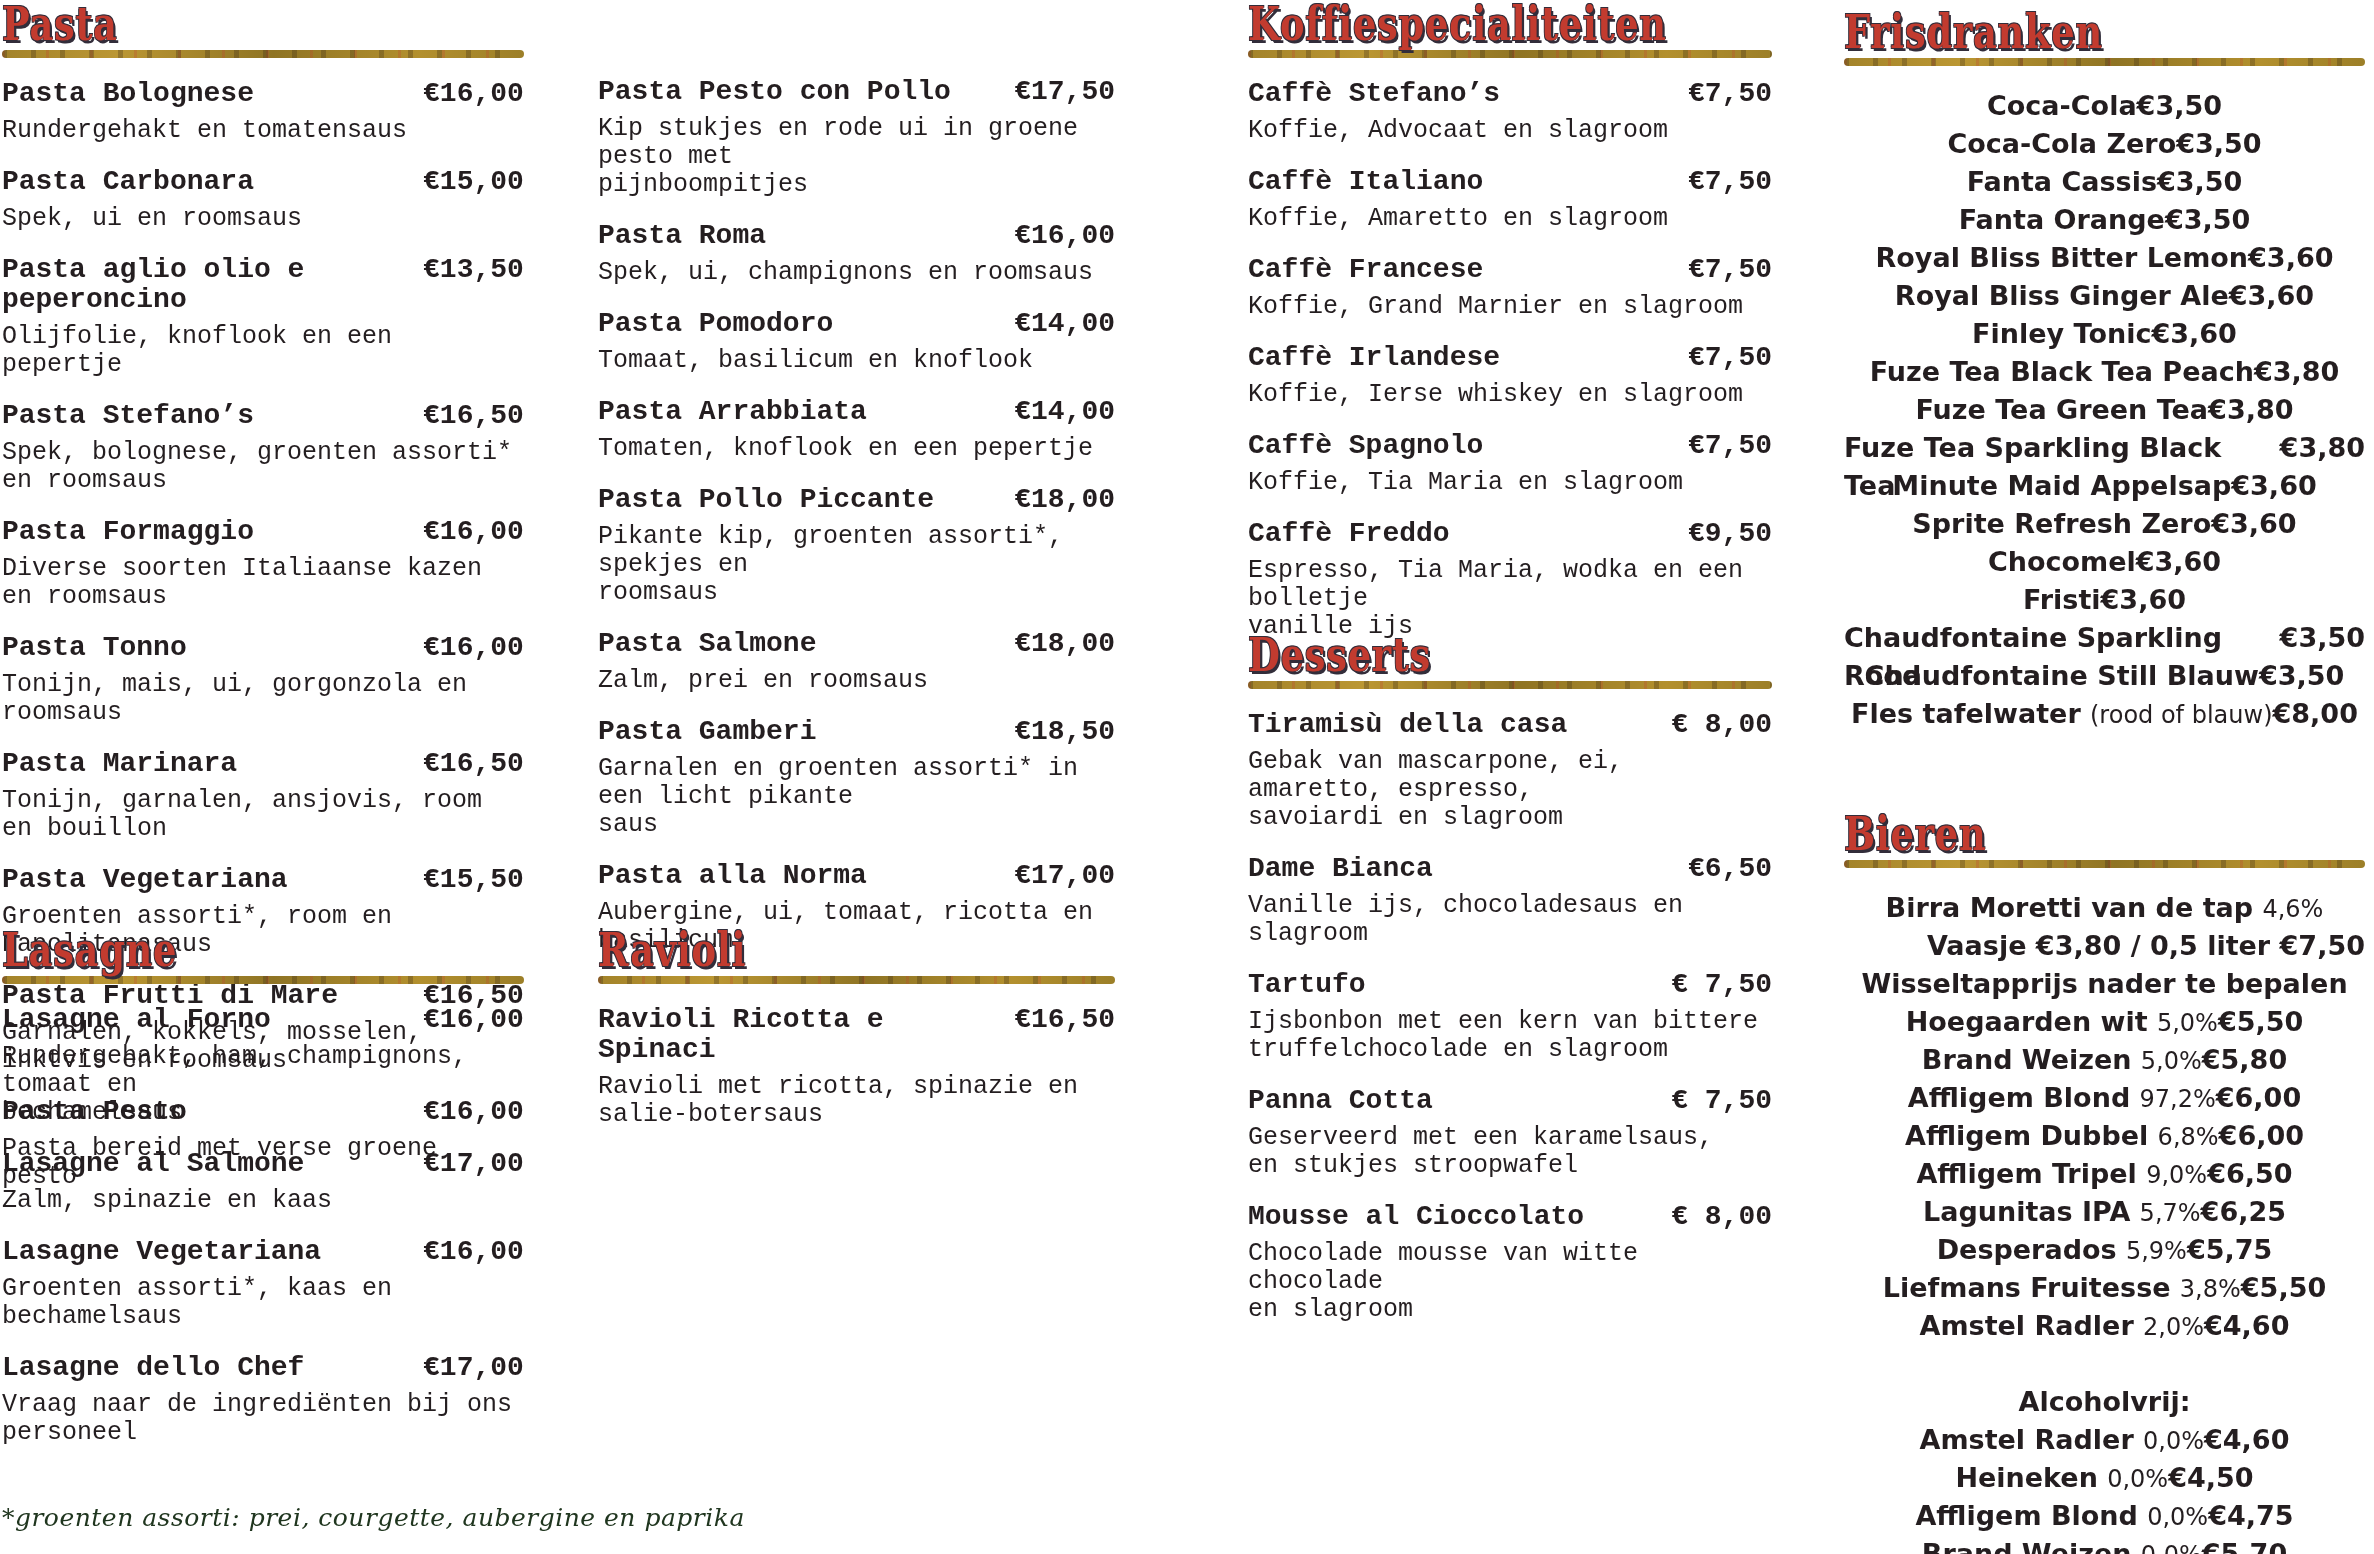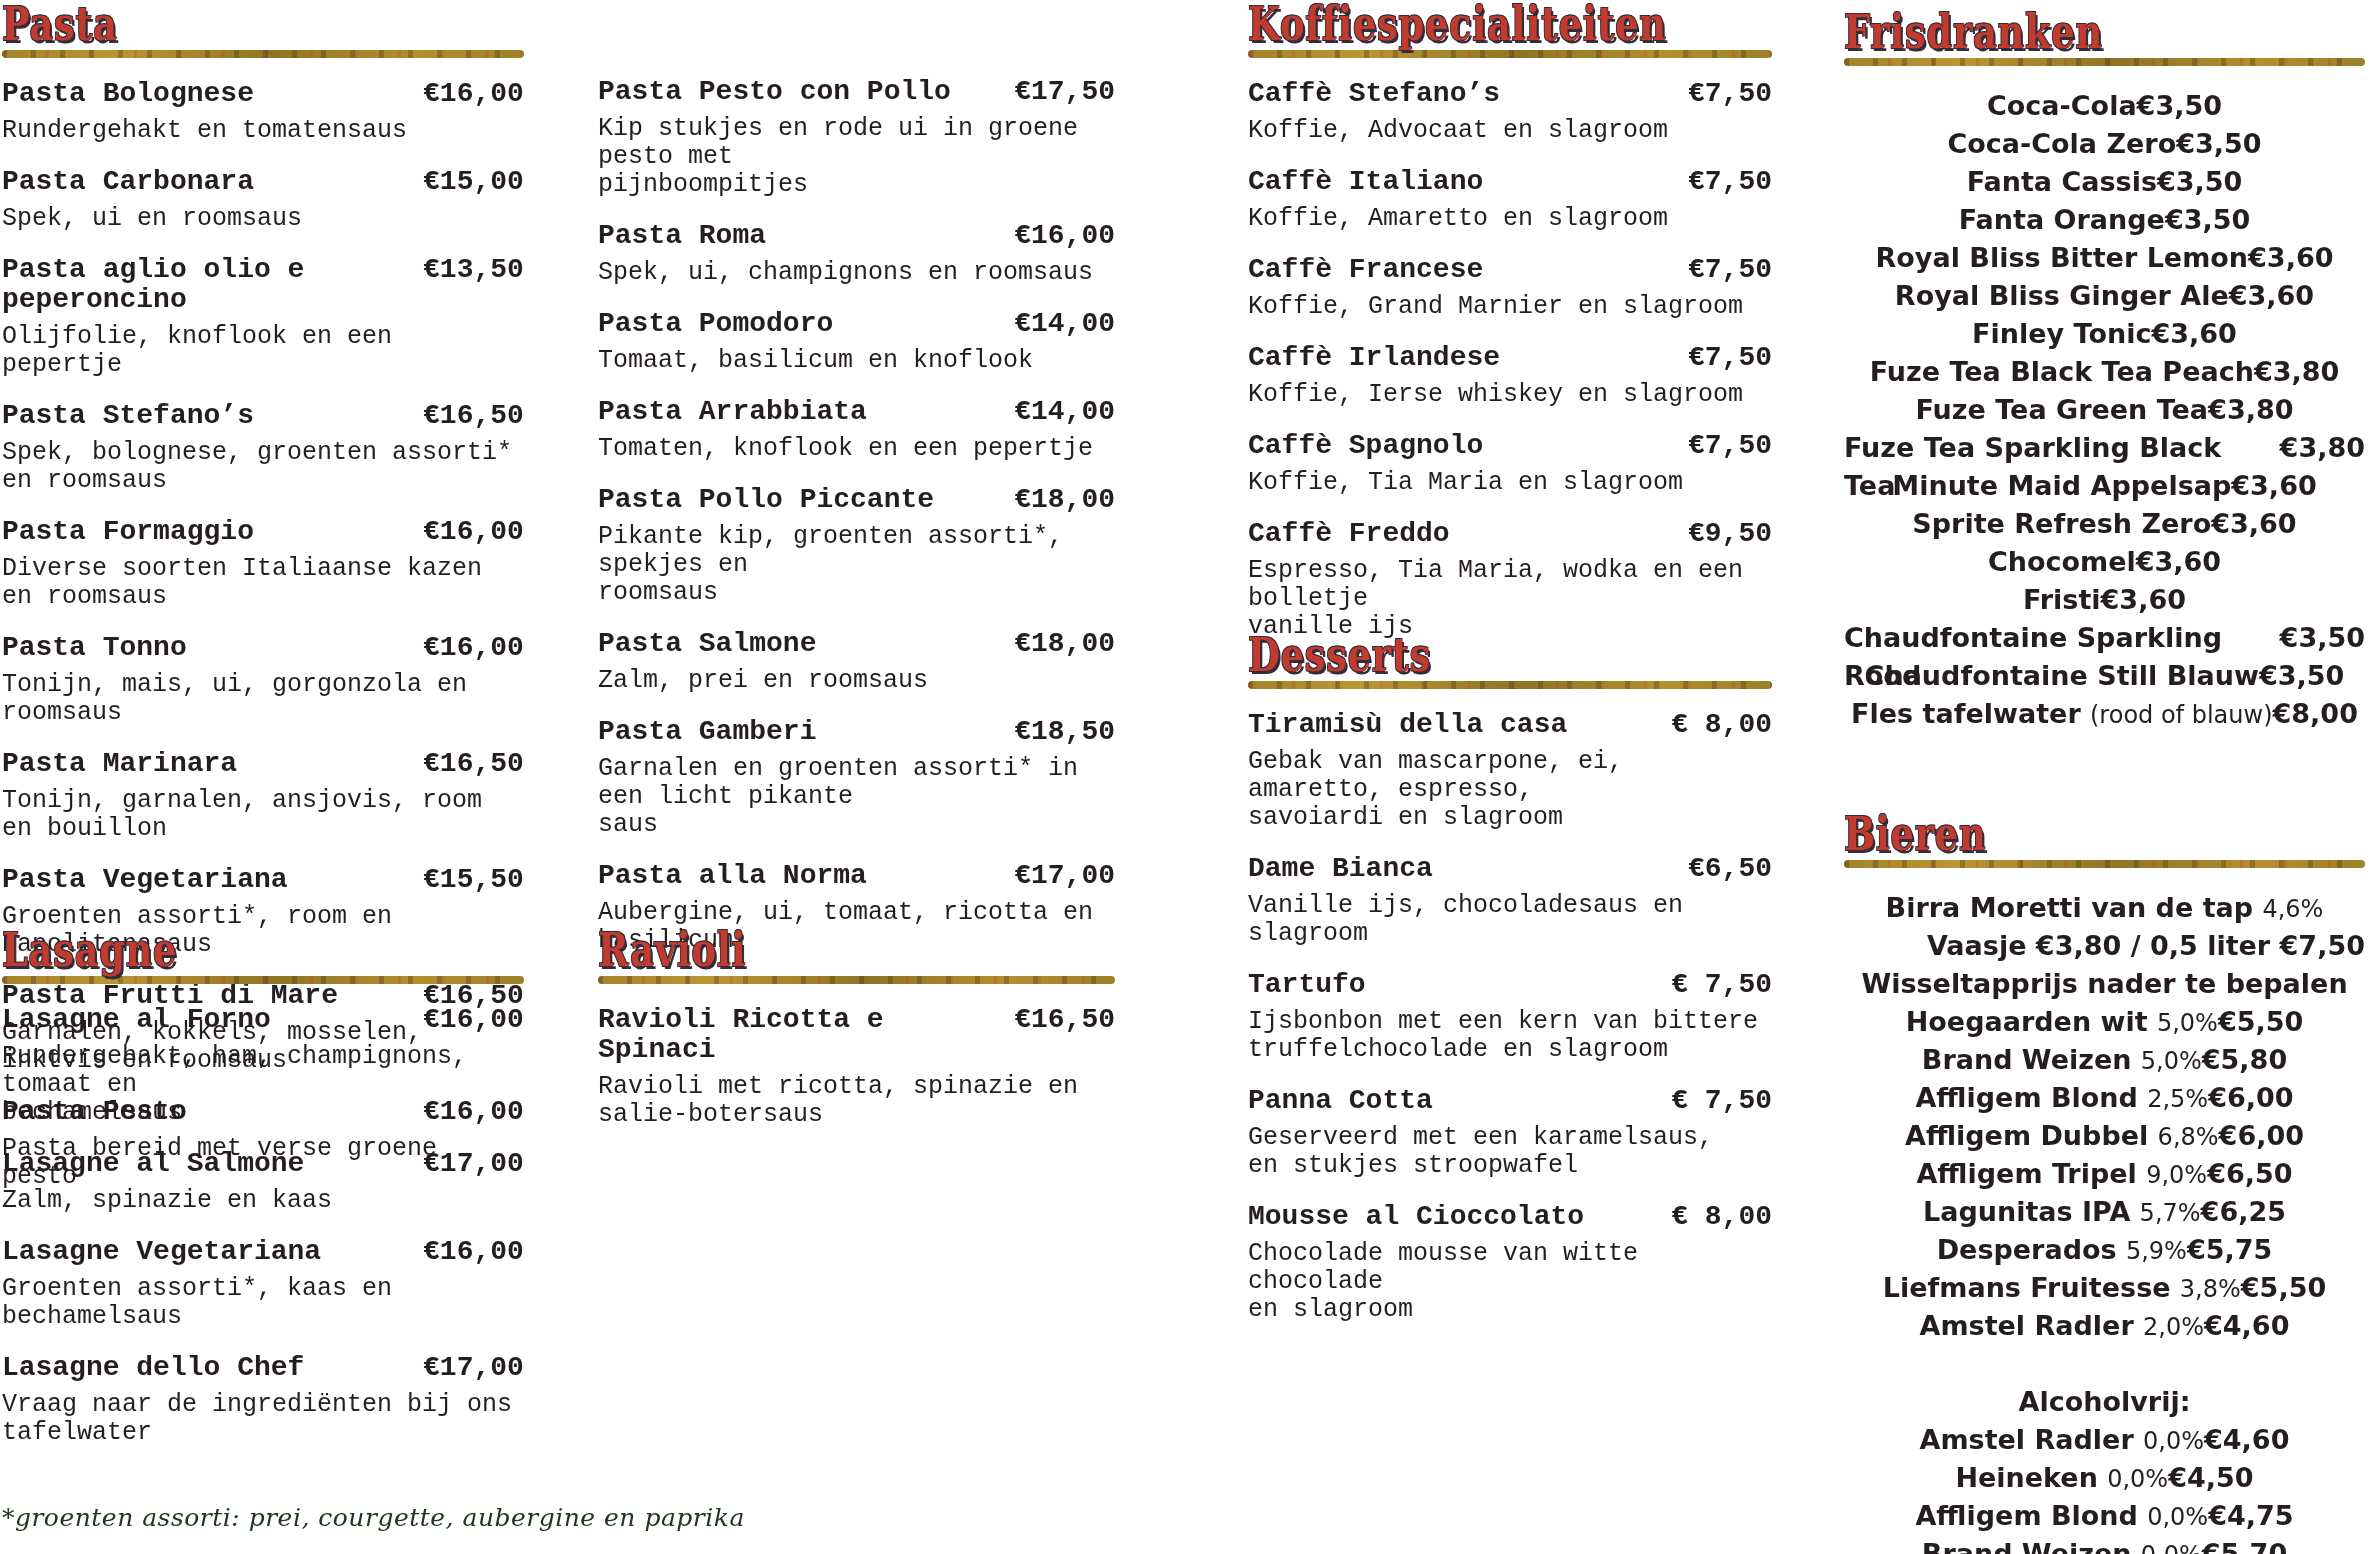--- a/index.html
+++ b/index.html
@@ -160,21 +160,21 @@
             <span class="item-price">€16,00</span>
           </div>
           <div class="item-desc">Groenten assorti*, kaas en bechamelsaus</div>
         </div>
 
         <div class="item">
           <div class="item-head">
             <span class="item-name">Lasagne dello Chef</span>
             <span class="item-price">€17,00</span>
           </div>
-          <div class="item-desc">Vraag naar de ingrediënten bij ons tafelwater</div>
+          <div class="item-desc">Vraag naar de ingrediënten bij ons personeel</div>
         </div>
       </div>
   </section>
 
   <div class="footnote" style="left:1.9px;top:1503px;">*groenten assorti: prei, courgette, aubergine en paprika</div>
 
   <section class="sec" style="left:598px;top:77px;width:517px">
     <div class="items">
 
         <div class="item">
@@ -481,21 +481,21 @@
           <span class="dname"><span class="nm">Hoegaarden wit</span><span class="note">5,0%</span></span>
           <span class="dprice">€5,50</span>
         </div>
 
         <div class="drow">
           <span class="dname"><span class="nm">Brand Weizen</span><span class="note">5,0%</span></span>
           <span class="dprice">€5,80</span>
         </div>
 
         <div class="drow">
-          <span class="dname"><span class="nm">Affligem Blond</span><span class="note">2,5%</span></span>
+          <span class="dname"><span class="nm">Affligem Blond</span><span class="note">97,2%</span></span>
           <span class="dprice">€6,00</span>
         </div>
 
         <div class="drow">
           <span class="dname"><span class="nm">Affligem Dubbel</span><span class="note">6,8%</span></span>
           <span class="dprice">€6,00</span>
         </div>
 
         <div class="drow">
           <span class="dname"><span class="nm">Affligem Tripel</span><span class="note">9,0%</span></span>

